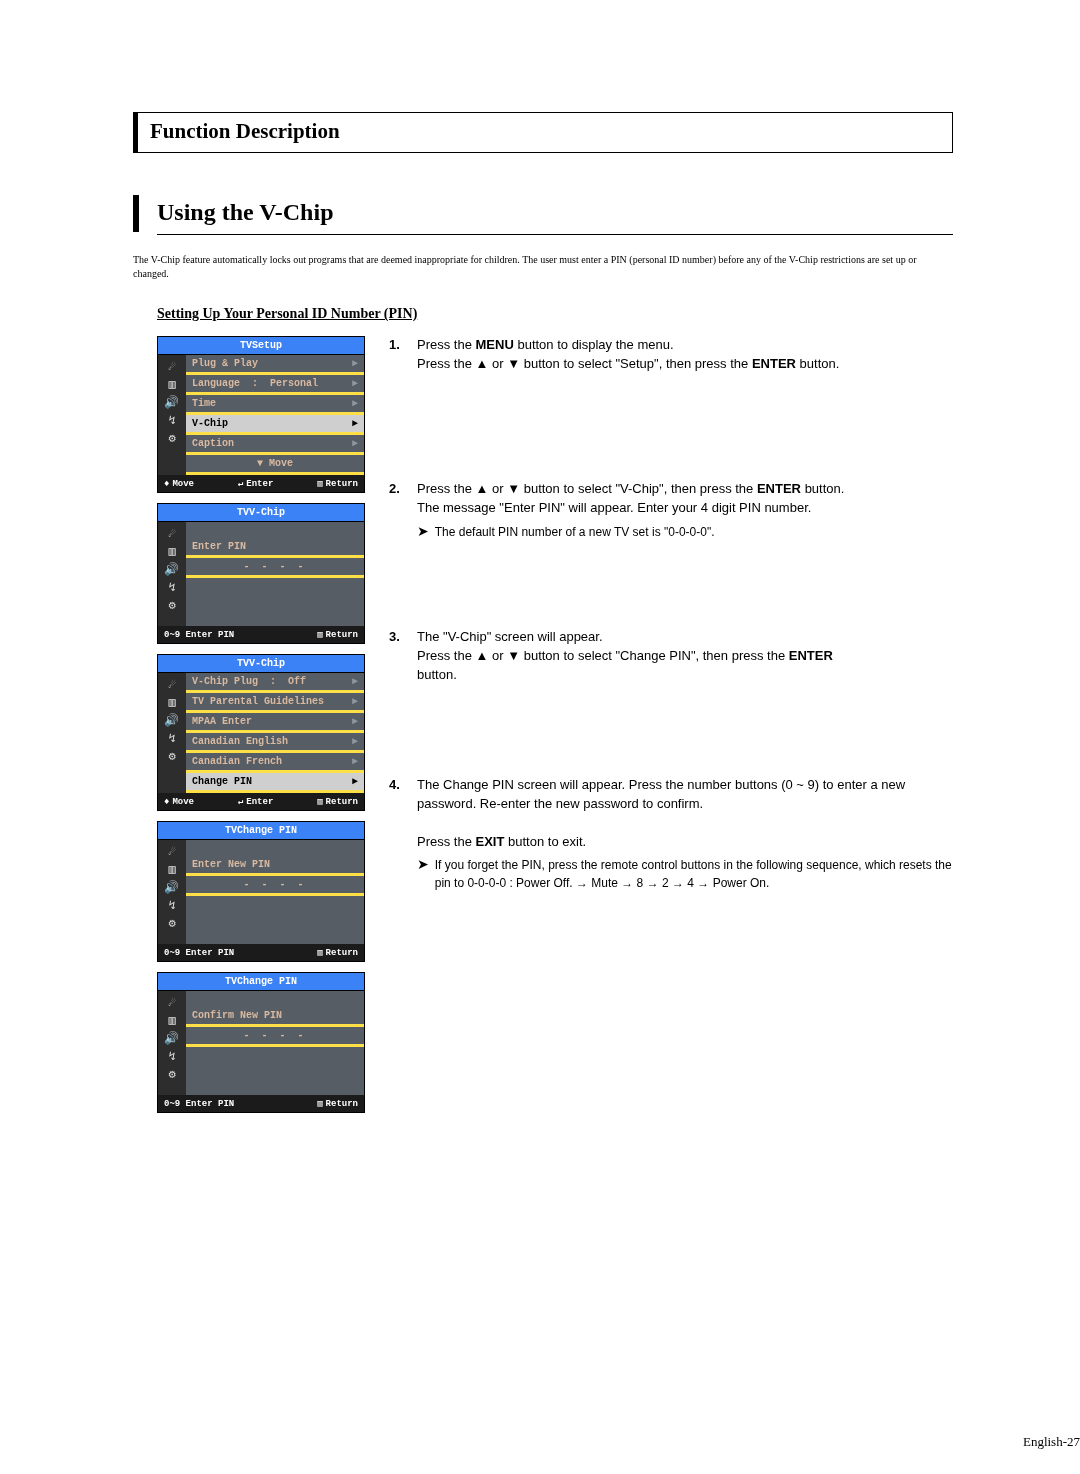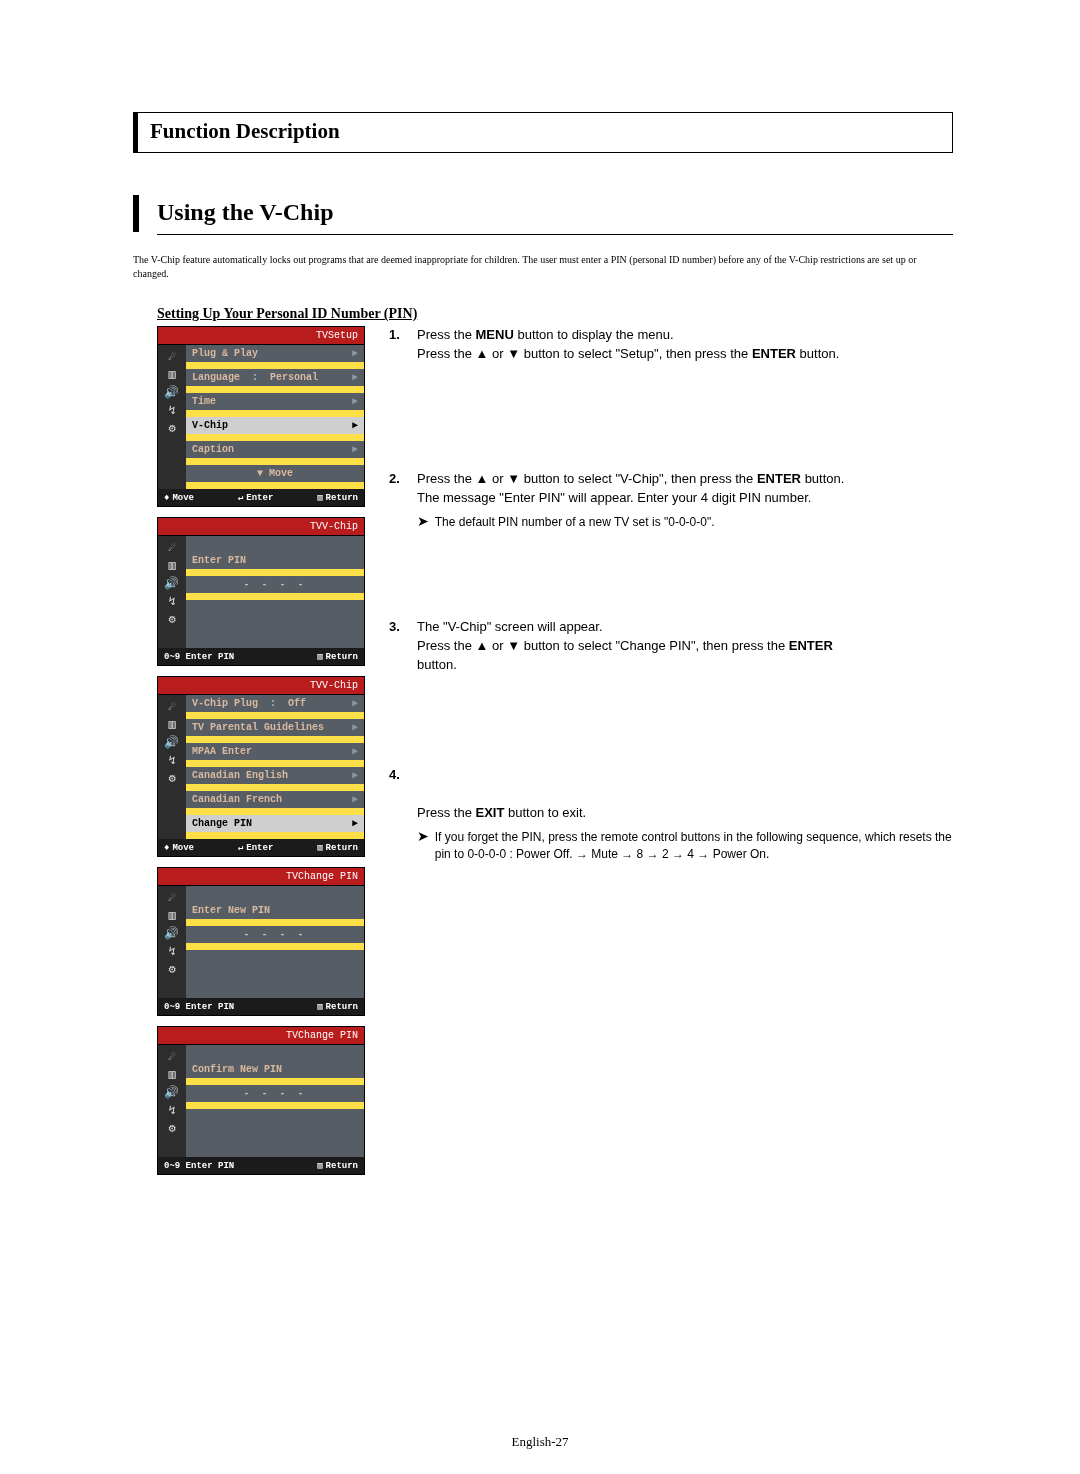--- a/index.html
+++ b/index.html
@@ -46,61 +46,61 @@
     font-size: 10px;
     line-height: 1.35;
     margin-bottom: 26px;
   }
   .setup-heading {
     font-family: "Times New Roman", serif;
     font-weight: bold;
     font-size: 14px;
     text-decoration: underline;
     margin-left: 24px;
-    margin-bottom: 4px;
+    margin-bottom: 14px;
   }
   .content-cols { display: flex; margin-left: 24px; gap: 24px; }
   .left-col { width: 208px; display:flex; flex-direction:column; gap:10px; }
   .right-col { flex: 1; font-size: 13px; line-height: 1.45; }
 
   
   .osd {
     width: 208px;
     font-family: "Courier New", monospace;
     font-size: 10px;
     color: #e8e8e8;
     border: 1px solid #000;
   }
   .osd-header {
-    background: #b91c1c;
+    background: #3b82f6;
     color: #fff;
     display: flex;
-    justify-content: flex-end;
+    justify-content: center;
     padding: 3px 6px;
-    font-weight: normal;
+    font-weight: bold;
     border-bottom: 1px solid #000;
   }
   .osd-body { display: flex; }
   .osd-icons {
     width: 28px;
     background: #2d2d2d;
     display: flex;
     flex-direction: column;
     align-items: center;
     gap: 6px;
     padding: 6px 0;
   }
   .osd-icons span { color:#ddd; font-size: 12px; line-height:1; }
   .osd-rows { flex:1; background:#565d64; }
   .osd-row {
     display:flex;
     justify-content: space-between;
     align-items: center;
     padding: 3px 6px;
-    border-bottom: 7px solid #fde047;
+    border-bottom: 3px solid #fde047;
     color:#d9b9a0;
     font-weight:bold;
   }
   .osd-row.hl { background:#cfcfcf; color:#000; }
   .osd-row .arrow { color:#d9b9a0; }
   .osd-row.hl .arrow { color:#000; }
   .osd-row.dim .arrow { color:#8f98a0; }
   .osd-row.more { color:#d9b9a0; justify-content:center; }
   .osd-row.blank { height:16px; border-bottom: none; }
   .osd-row.center { justify-content:center; color:#d9b9a0; letter-spacing:3px; }
@@ -124,21 +124,21 @@
   .bold { font-weight: bold; }
   .step-block { min-height: 140px; }
   .step-block.b1 { min-height: 144px; }
   .step-block.b2 { min-height: 148px; }
   .step-block.b3 { min-height: 148px; }
 
   .page-footer {
     position:absolute;
     bottom: 24px;
     left: 0; right: 0;
-    text-align:center;
+    text-align:right;
     font-family: "Times New Roman", serif;
     font-size: 13px;
     width: 1080px;
   }
 </style>
 </head>
 <body>
 
 <div class="page">
 
@@ -409,20 +409,21 @@
             <span>The "V-Chip" screen will appear.</span><br>
             <span>Press the </span><span>▲</span><span> or </span><span>▼</span><span> button to select "Change PIN", then press the </span><span class="bold">ENTER</span><br><span>button.</span>
           </div>
         </div>
       </div>
 
       <div class="step-block">
         <div class="step">
           <div class="step-num">4.</div>
           <div class="step-body">
+            <span>The Change PIN screen will appear. Press the number buttons (0 ~ 9) to enter a new password. Re-enter the new password to confirm.</span>
             <br><br>
             <span>Press the </span><span class="bold">EXIT</span><span> button to exit.</span>
             <div class="note">
               <span class="note-mark">➤</span>
               <span>
                 <span>If you forget the PIN, press the remote control buttons in the following sequence, which resets the pin to 0-0-0-0 : Power Off. </span><span>→</span><span> Mute </span><span>→</span><span> 8 </span><span>→</span><span> 2 </span><span>→</span><span> 4 </span><span>→</span><span> Power On.</span>
               </span>
             </div>
           </div>
         </div>

